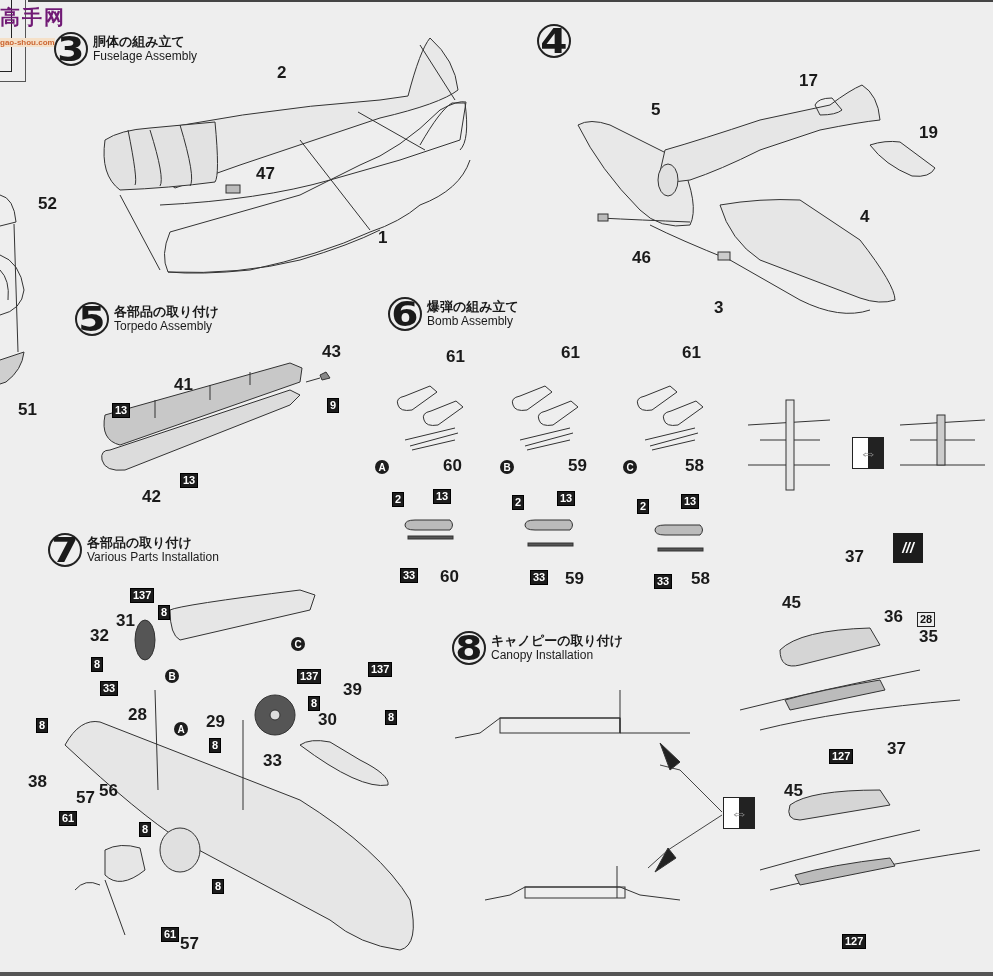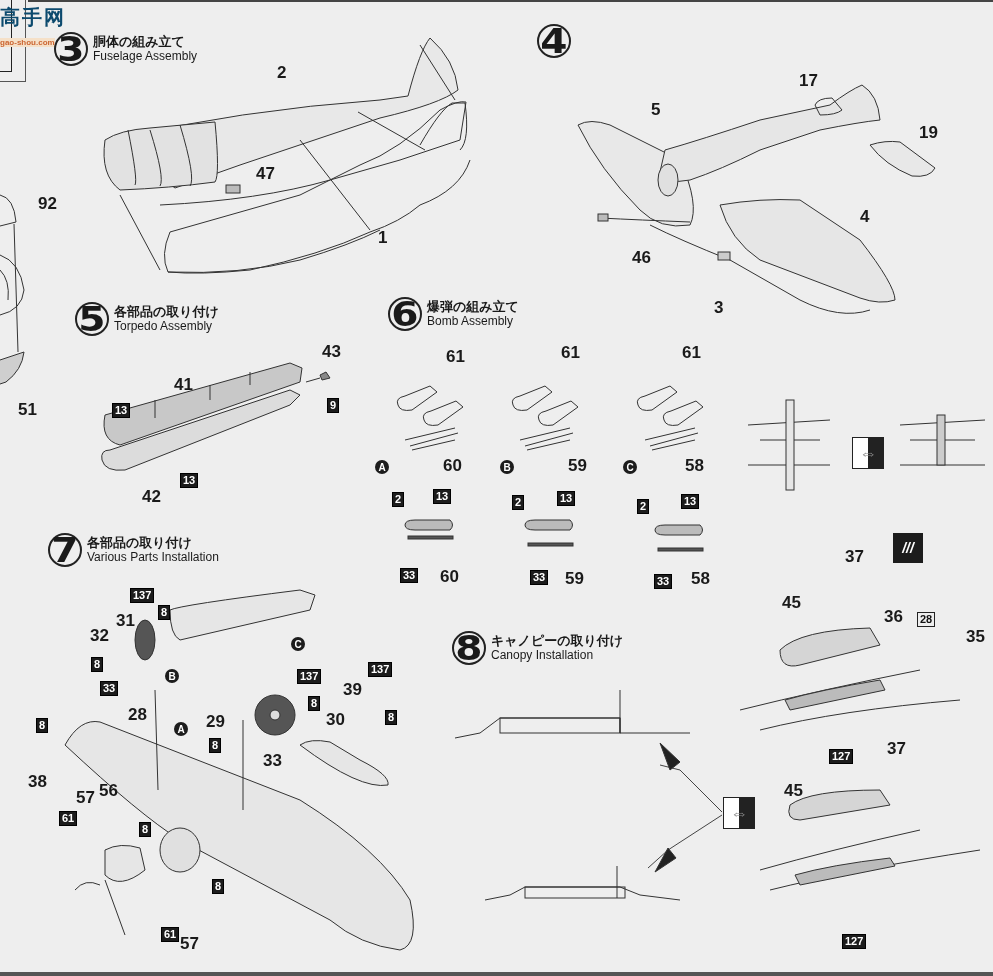--- a/index.html
+++ b/index.html
@@ -14,21 +14,21 @@
   .step-num span{display:block;transform:scaleX(1.15);font-family:"DejaVu Sans",sans-serif;font-weight:bold;}
   .step-text{margin-left:5px;line-height:1.15;}
   .step-jp{font-size:13px;font-weight:bold;}
   .step-en{font-size:12px;}
   .pn{font-size:17px;font-weight:bold;font-family:"Liberation Sans",sans-serif;line-height:1;}
   .box{background:#1c1c1c;color:#fff;font-size:11px;font-weight:bold;padding:1px 2px;line-height:1;font-family:"Liberation Sans",sans-serif;border:1px solid #000;}
   .box.outline{background:#eee;color:#111;border:1.5px solid #222;}
   .vb{width:14px;height:14px;border-radius:50%;background:#1c1c1c;color:#fff;font-size:10px;font-weight:bold;display:flex;align-items:center;justify-content:center;}
   svg{position:absolute;left:0;top:0;}
   .logo{left:0;top:4px;width:80px;height:36px;}
-  .logo-cn{font-size:20px;font-weight:bold;color:#0c4a6e;letter-spacing:2px;}
+  .logo-cn{font-size:20px;font-weight:bold;color:#701a75;letter-spacing:2px;}
   .logo-url{font-size:8px;color:#c63;font-weight:bold;background:#f5e0c8;}
 </style>
 </head>
 <body>
 
 <div class="abs frame-inner"></div>
 <div class="abs frame-outer"></div>
 <div class="abs topbar"></div>
 <div class="abs botbar"></div>
 
@@ -200,21 +200,21 @@
 <div class="abs step" style="left:452px;top:631px;">
   <div class="step-num">
       <span>8</span>
     </div>
   <div class="step-text">
     <div class="step-jp">キャノピーの取り付け</div>
     <div class="step-en">Canopy Installation</div>
   </div>
 </div>
 
-<div class="abs pn" style="left:38px;top:195px;">92</div>
+<div class="abs pn" style="left:38px;top:195px;">52</div>
 <div class="abs pn" style="left:18px;top:401px;">51</div>
 
 <div class="abs pn" style="left:277px;top:64px;">2</div>
 <div class="abs pn" style="left:256px;top:165px;">47</div>
 <div class="abs pn" style="left:378px;top:229px;">1</div>
 
 <div class="abs pn" style="left:651px;top:101px;">5</div>
 <div class="abs pn" style="left:799px;top:72px;">17</div>
 <div class="abs pn" style="left:919px;top:124px;">19</div>
 <div class="abs pn" style="left:860px;top:208px;">4</div>
@@ -249,21 +249,21 @@
 <div class="abs vb" style="left:623px;top:460px;">C</div>
 <div class="abs box" style="left:637px;top:499px;">2</div>
 <div class="abs box" style="left:681px;top:494px;">13</div>
 <div class="abs box" style="left:654px;top:574px;">33</div>
 <div class="abs pn" style="left:691px;top:570px;">58</div>
 
 <div class="abs pn" style="left:116px;top:612px;">31</div>
 <div class="abs pn" style="left:90px;top:627px;">32</div>
 <div class="abs pn" style="left:128px;top:706px;">28</div>
 <div class="abs pn" style="left:206px;top:713px;">29</div>
-<div class="abs pn" style="left:326px;top:711px;">30</div>
+<div class="abs pn" style="left:318px;top:711px;">30</div>
 <div class="abs pn" style="left:263px;top:752px;">33</div>
 <div class="abs pn" style="left:343px;top:681px;">39</div>
 <div class="abs pn" style="left:28px;top:773px;">38</div>
 <div class="abs pn" style="left:76px;top:789px;">57</div>
 <div class="abs pn" style="left:99px;top:782px;">56</div>
 <div class="abs pn" style="left:180px;top:935px;">57</div>
 
 <div class="abs box" style="left:130px;top:588px;">137</div>
 <div class="abs box" style="left:158px;top:605px;">8</div>
 <div class="abs box" style="left:91px;top:657px;">8</div>
@@ -279,18 +279,18 @@
 <div class="abs box" style="left:212px;top:879px;">8</div>
 <div class="abs box" style="left:161px;top:927px;">61</div>
 
 <div class="abs vb" style="left:165px;top:669px;">B</div>
 <div class="abs vb" style="left:174px;top:722px;">A</div>
 <div class="abs vb" style="left:291px;top:637px;">C</div>
 
 <div class="abs pn" style="left:845px;top:548px;">37</div>
 <div class="abs pn" style="left:782px;top:594px;">45</div>
 <div class="abs pn" style="left:884px;top:608px;">36</div>
-<div class="abs pn" style="left:966px;top:628px;text-align:center;">35</div>
+<div class="abs pn" style="left:919px;top:628px;text-align:center;">35</div>
 <div class="abs pn" style="left:887px;top:740px;">37</div>
 <div class="abs pn" style="left:784px;top:782px;">45</div>
 <div class="abs box outline" style="left:917px;top:612px;">28</div>
 <div class="abs box" style="left:829px;top:749px;">127</div>
 <div class="abs box" style="left:842px;top:934px;">127</div>
 
 </body></html>

